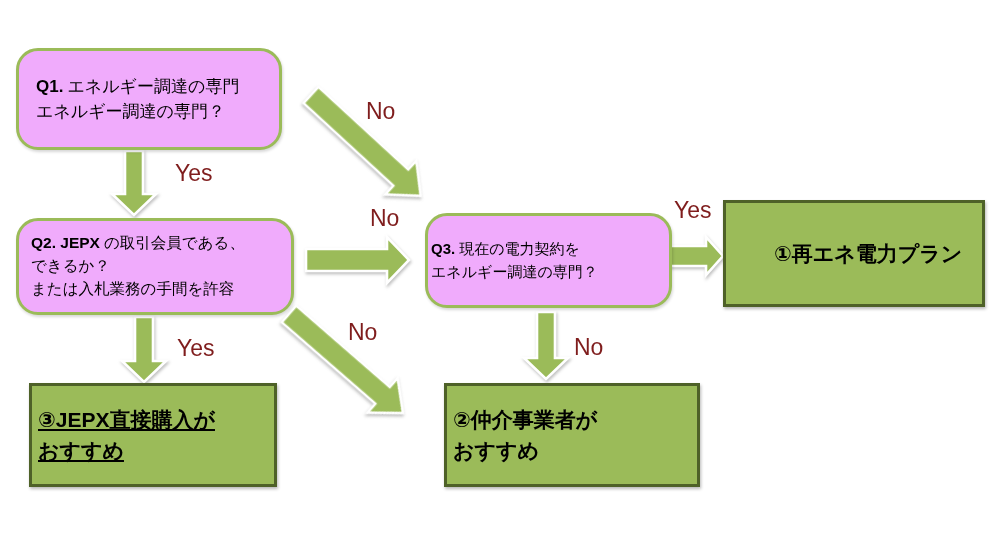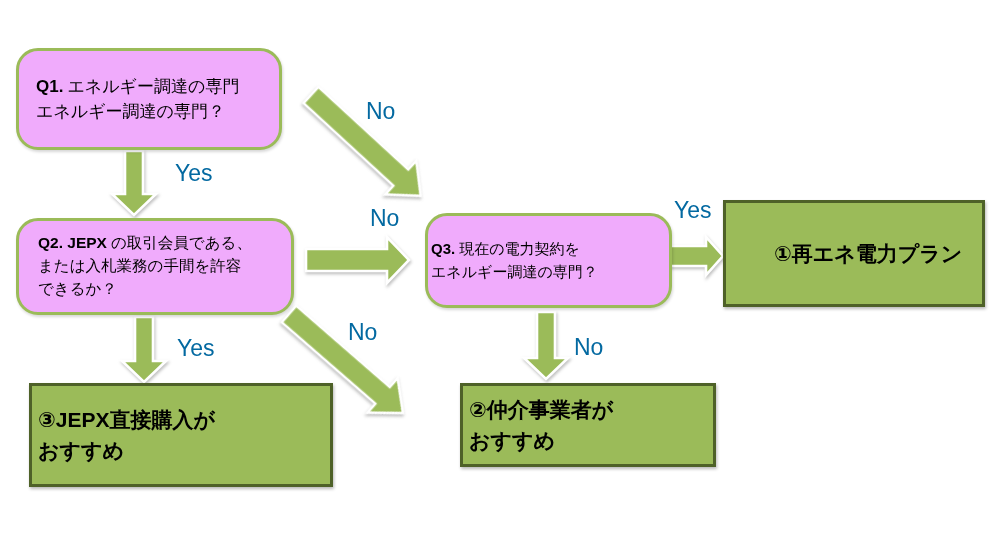--- a/index.html
+++ b/index.html
@@ -33,46 +33,46 @@
     box-shadow: 1px 2px 3px rgba(0,0,0,0.16);
     display: flex;
     flex-direction: column;
     justify-content: center;
     box-sizing: border-box;
     line-height: 1.48;
   }
   .qbox .qline { white-space: nowrap; }
   .qprefix { font-weight: bold; margin-right: 4px; }
   .q1 { left: 16px;  top: 48px;  width: 266px; height: 102px; padding-left: 17px; font-size: 17px; }
-  .q2 { left: 16px;  top: 218px; width: 278px; height: 97px;  padding-left: 19px; font-size: 15.5px; }
+  .q2 { left: 16px;  top: 218px; width: 278px; height: 97px;  padding-left: 12px; font-size: 15.5px; }
   .q3 { left: 425px; top: 213px; width: 247px; height: 95px;  padding-left: 3px; font-size: 15px; }
   
   .rbox {
     position: absolute;
     background: #9bbb59;
     border: 3px solid #4e6128;
     box-shadow: 1px 2px 3px rgba(0,0,0,0.28);
     display: flex;
     flex-direction: column;
     justify-content: center;
     box-sizing: border-box;
     font-weight: bold;
     font-size: 21px;
     line-height: 1.5;
     padding-left: 6px;
   }
   .rbox div { white-space: nowrap; }
   .r1 { left: 723px; top: 200px; width: 262px; height: 107px; padding-left: 48px; }
-  .r2 { left: 460px; top: 383px; width: 256px; height: 84px; }
-  .r3 { left: 29px;  top: 383px; width: 304px; height: 104px; }
+  .r2 { left: 444px; top: 383px; width: 256px; height: 104px; }
+  .r3 { left: 29px;  top: 383px; width: 248px; height: 104px; text-decoration: underline; }
   
   .lbl {
     position: absolute;
     font-size: 23px;
-    color: #0369a1;
+    color: #7f1d1d;
     white-space: nowrap;
   }
   .lbl-q1-yes     { left: 175px; top: 160px; }
   .lbl-q1-no      { left: 366px; top: 98px;  }
   .lbl-q2q3-no    { left: 370px; top: 205px; }
   .lbl-q3-yes     { left: 674px; top: 197px; }
   .lbl-q2-yes     { left: 177px; top: 335px; }
   .lbl-q2-diag-no { left: 348px; top: 319px; }
   .lbl-q3-no      { left: 574px; top: 334px; }
 </style>
@@ -102,22 +102,22 @@
     <polygon class="arrow" points="537,312 555,312 555,358 568,358 546,379 524,358 537,358"></polygon>
   </svg>
 
   <div class="qbox q1">
     <div class="qline"><span class="qprefix">Q1.</span><span>エネルギー調達の専門</span></div>
     <div class="qline">エネルギー調達の専門？</div>
   </div>
 
   <div class="qbox q2">
     <div class="qline"><span class="qprefix">Q2. JEPX</span><span>の取引会員である、</span></div>
+    <div class="qline">できるか？</div>
     <div class="qline">または入札業務の手間を許容</div>
-    <div class="qline">できるか？</div>
   </div>
 
   <div class="qbox q3">
     <div class="qline"><span class="qprefix">Q3.</span><span>現在の電力契約を</span></div>
     <div class="qline">エネルギー調達の専門？</div>
   </div>
 
   <div class="rbox r1">
     <div>①再エネ電力プラン</div>
   </div>

